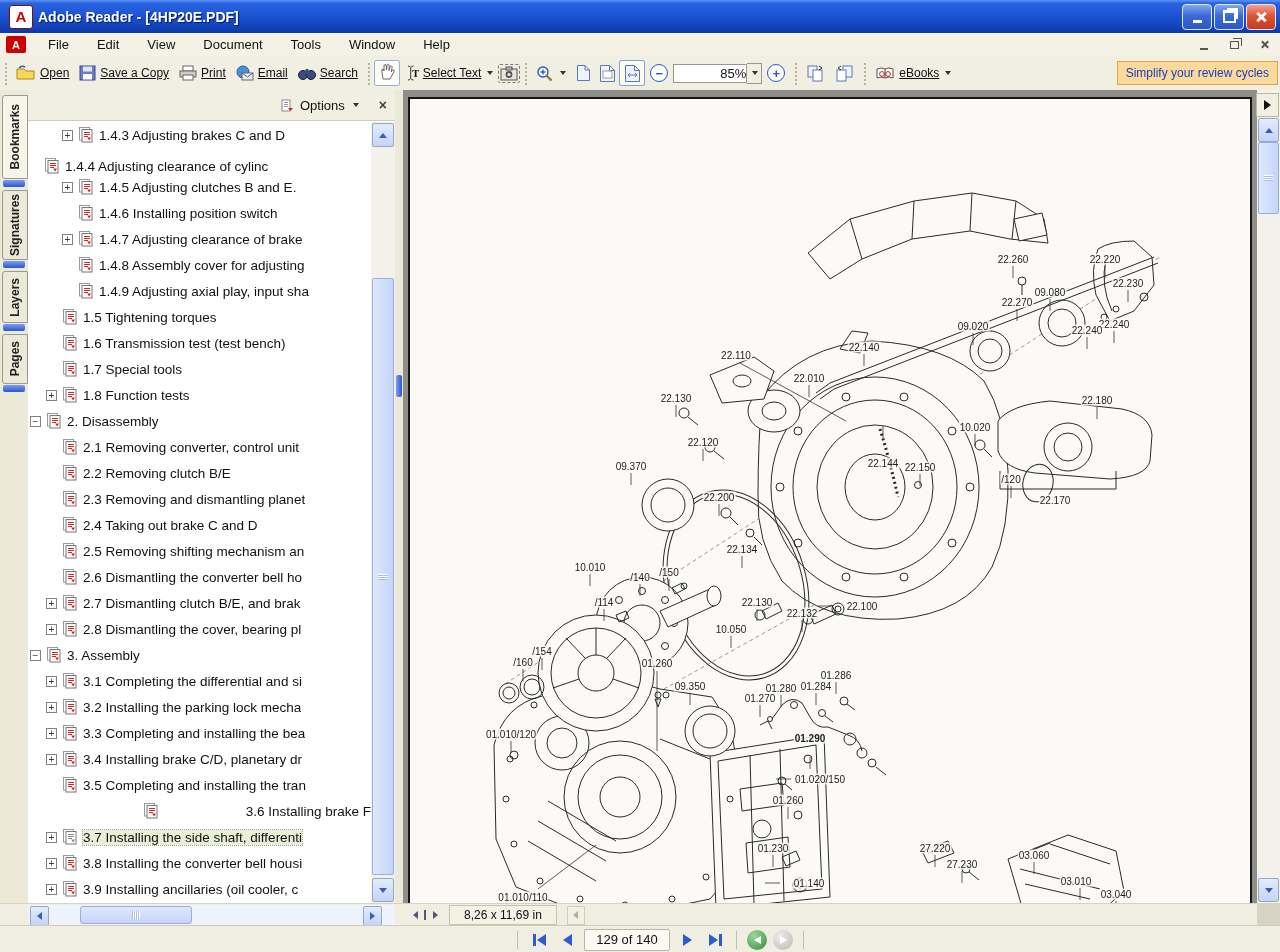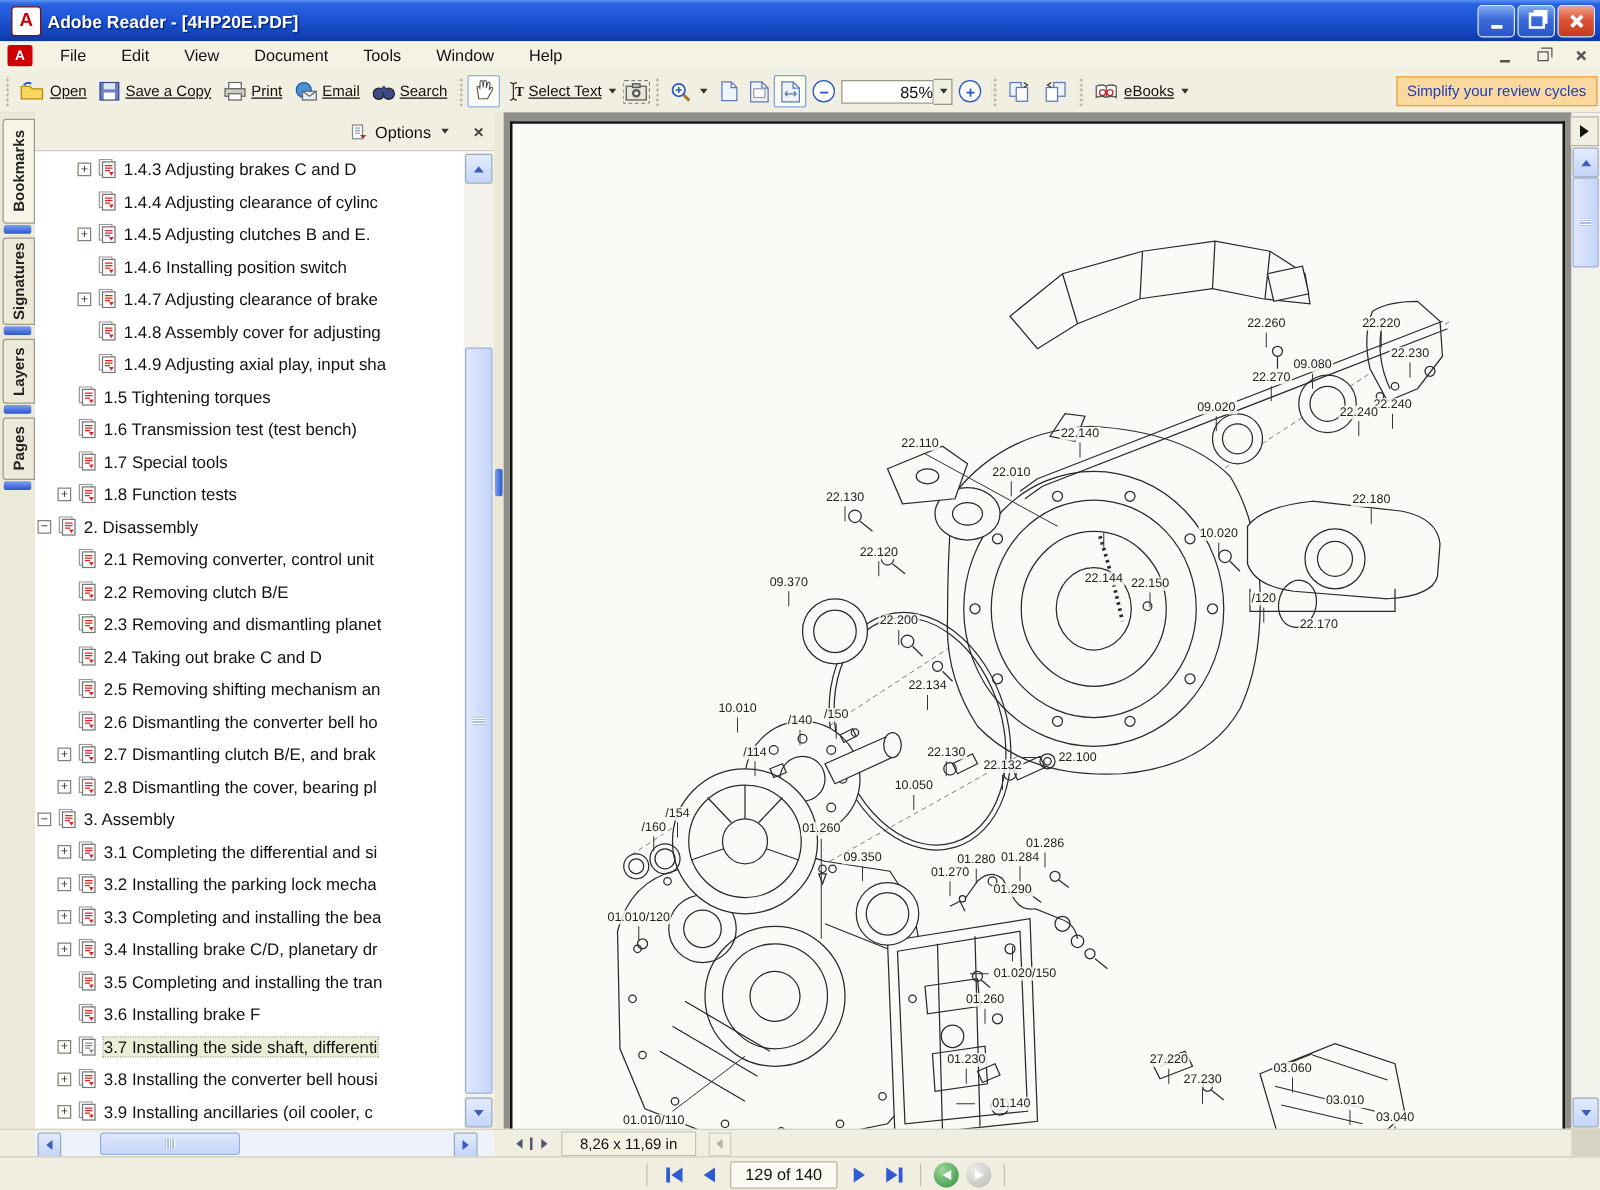--- a/index.html
+++ b/index.html
@@ -357,21 +357,21 @@
           <div class="bm-row" style="padding-left: 34px;">
             <span class="bm-exp">+</span>
             <svg class="bm-ico" width="16" height="16" viewBox="0 0 16 16">
               <rect x="1.5" y="0.5" width="10" height="12.5" fill="#fff" stroke="#9a9a9a"></rect>
               <rect x="4" y="2.5" width="10" height="12.5" fill="#fff" stroke="#777"></rect>
               <path d="M6 5.5 h6 M6 7.5 h6 M6 9.5 h4" stroke="#d22" stroke-width="1"></path>
               <path d="M9.2 10.5 L13 10.5 L11.1 13.6 Z" fill="#d22"></path>
             </svg>
             <span class="bm-label">1.4.3 Adjusting brakes C and D</span>
           </div>
-          <div class="bm-row" style="padding-left: 34px;">
+          <div class="bm-row" style=" align-items: flex-end;">
             <span class="bm-exp none"></span>
             <svg class="bm-ico" width="16" height="16" viewBox="0 0 16 16">
               <rect x="1.5" y="0.5" width="10" height="12.5" fill="#fff" stroke="#9a9a9a"></rect>
               <rect x="4" y="2.5" width="10" height="12.5" fill="#fff" stroke="#777"></rect>
               <path d="M6 5.5 h6 M6 7.5 h6 M6 9.5 h4" stroke="#d22" stroke-width="1"></path>
               <path d="M9.2 10.5 L13 10.5 L11.1 13.6 Z" fill="#d22"></path>
             </svg>
             <span class="bm-label">1.4.4 Adjusting clearance of cylinc</span>
           </div>
           <div class="bm-row" style="padding-left: 34px;">
@@ -607,21 +607,21 @@
           <div class="bm-row" style="padding-left: 18px;">
             <span class="bm-exp none"></span>
             <svg class="bm-ico" width="16" height="16" viewBox="0 0 16 16">
               <rect x="1.5" y="0.5" width="10" height="12.5" fill="#fff" stroke="#9a9a9a"></rect>
               <rect x="4" y="2.5" width="10" height="12.5" fill="#fff" stroke="#777"></rect>
               <path d="M6 5.5 h6 M6 7.5 h6 M6 9.5 h4" stroke="#d22" stroke-width="1"></path>
               <path d="M9.2 10.5 L13 10.5 L11.1 13.6 Z" fill="#d22"></path>
             </svg>
             <span class="bm-label">3.5 Completing and installing the tran</span>
           </div>
-          <div class="bm-row" style="padding-left: 18px;">
+          <div class="bm-row" style="padding-left: 18px; justify-content: space-between;">
             <span class="bm-exp none"></span>
             <svg class="bm-ico" width="16" height="16" viewBox="0 0 16 16">
               <rect x="1.5" y="0.5" width="10" height="12.5" fill="#fff" stroke="#9a9a9a"></rect>
               <rect x="4" y="2.5" width="10" height="12.5" fill="#fff" stroke="#777"></rect>
               <path d="M6 5.5 h6 M6 7.5 h6 M6 9.5 h4" stroke="#d22" stroke-width="1"></path>
               <path d="M9.2 10.5 L13 10.5 L11.1 13.6 Z" fill="#d22"></path>
             </svg>
             <span class="bm-label">3.6 Installing brake F</span>
           </div>
           <div class="bm-row sel" style="padding-left: 18px;">
@@ -923,21 +923,21 @@
             <span class="part-label" style="left: 347px; top: 503px;">22.130</span>
             <span class="part-label" style="left: 392px; top: 514px;">22.132</span>
             <span class="part-label" style="left: 452px; top: 507px;">22.100</span>
             <span class="part-label" style="left: 321px; top: 530px;">10.050</span>
             <span class="part-label" style="left: 247px; top: 564px;">01.260</span>
             <span class="part-label" style="left: 280px; top: 587px;">09.350</span>
             <span class="part-label" style="left: 350px; top: 599px;">01.270</span>
             <span class="part-label" style="left: 371px; top: 589px;">01.280</span>
             <span class="part-label" style="left: 406px; top: 587px;">01.284</span>
             <span class="part-label" style="left: 426px; top: 576px;">01.286</span>
-            <span class="part-label" style="left: 400px; top: 613px;">01.290</span>
+            <span class="part-label" style="left: 400px; top: 639px; font-weight: bold;">01.290</span>
             <span class="part-label" style="left: 101px; top: 635px;">01.010/120</span>
             <span class="part-label" style="left: 410px; top: 680px;">01.020/150</span>
             <span class="part-label" style="left: 378px; top: 701px;">01.260</span>
             <span class="part-label" style="left: 363px; top: 749px;">01.230</span>
             <span class="part-label" style="left: 399px; top: 784px;">01.140</span>
             <span class="part-label" style="left: 113px; top: 798px;">01.010/110</span>
             <span class="part-label" style="left: 525px; top: 749px;">27.220</span>
             <span class="part-label" style="left: 552px; top: 765px;">27.230</span>
             <span class="part-label" style="left: 624px; top: 756px;">03.060</span>
             <span class="part-label" style="left: 666px; top: 782px;">03.010</span>

